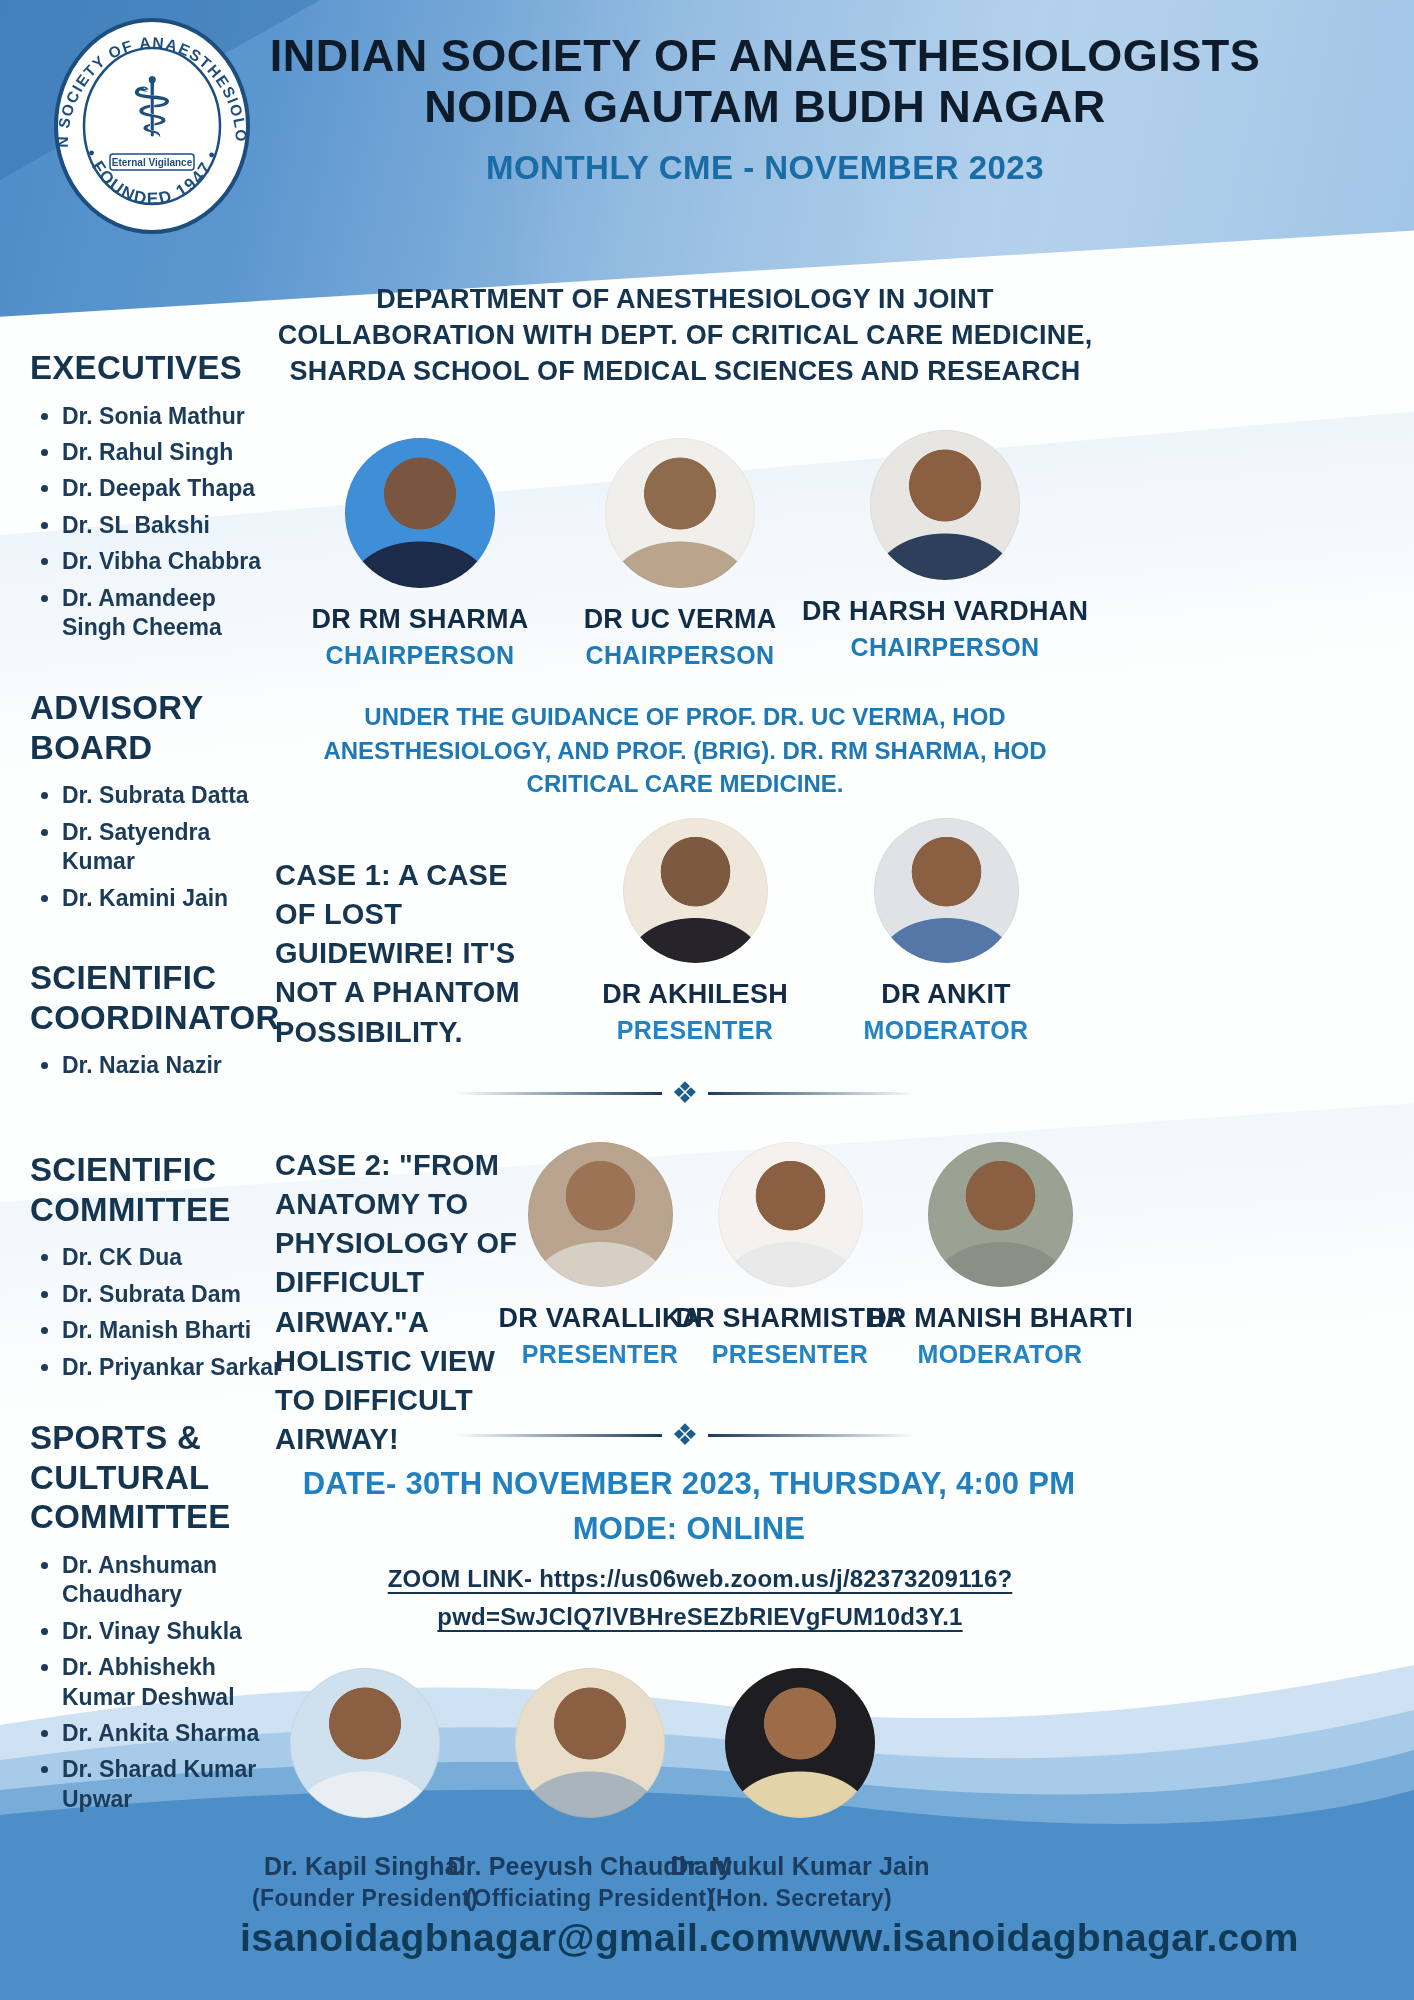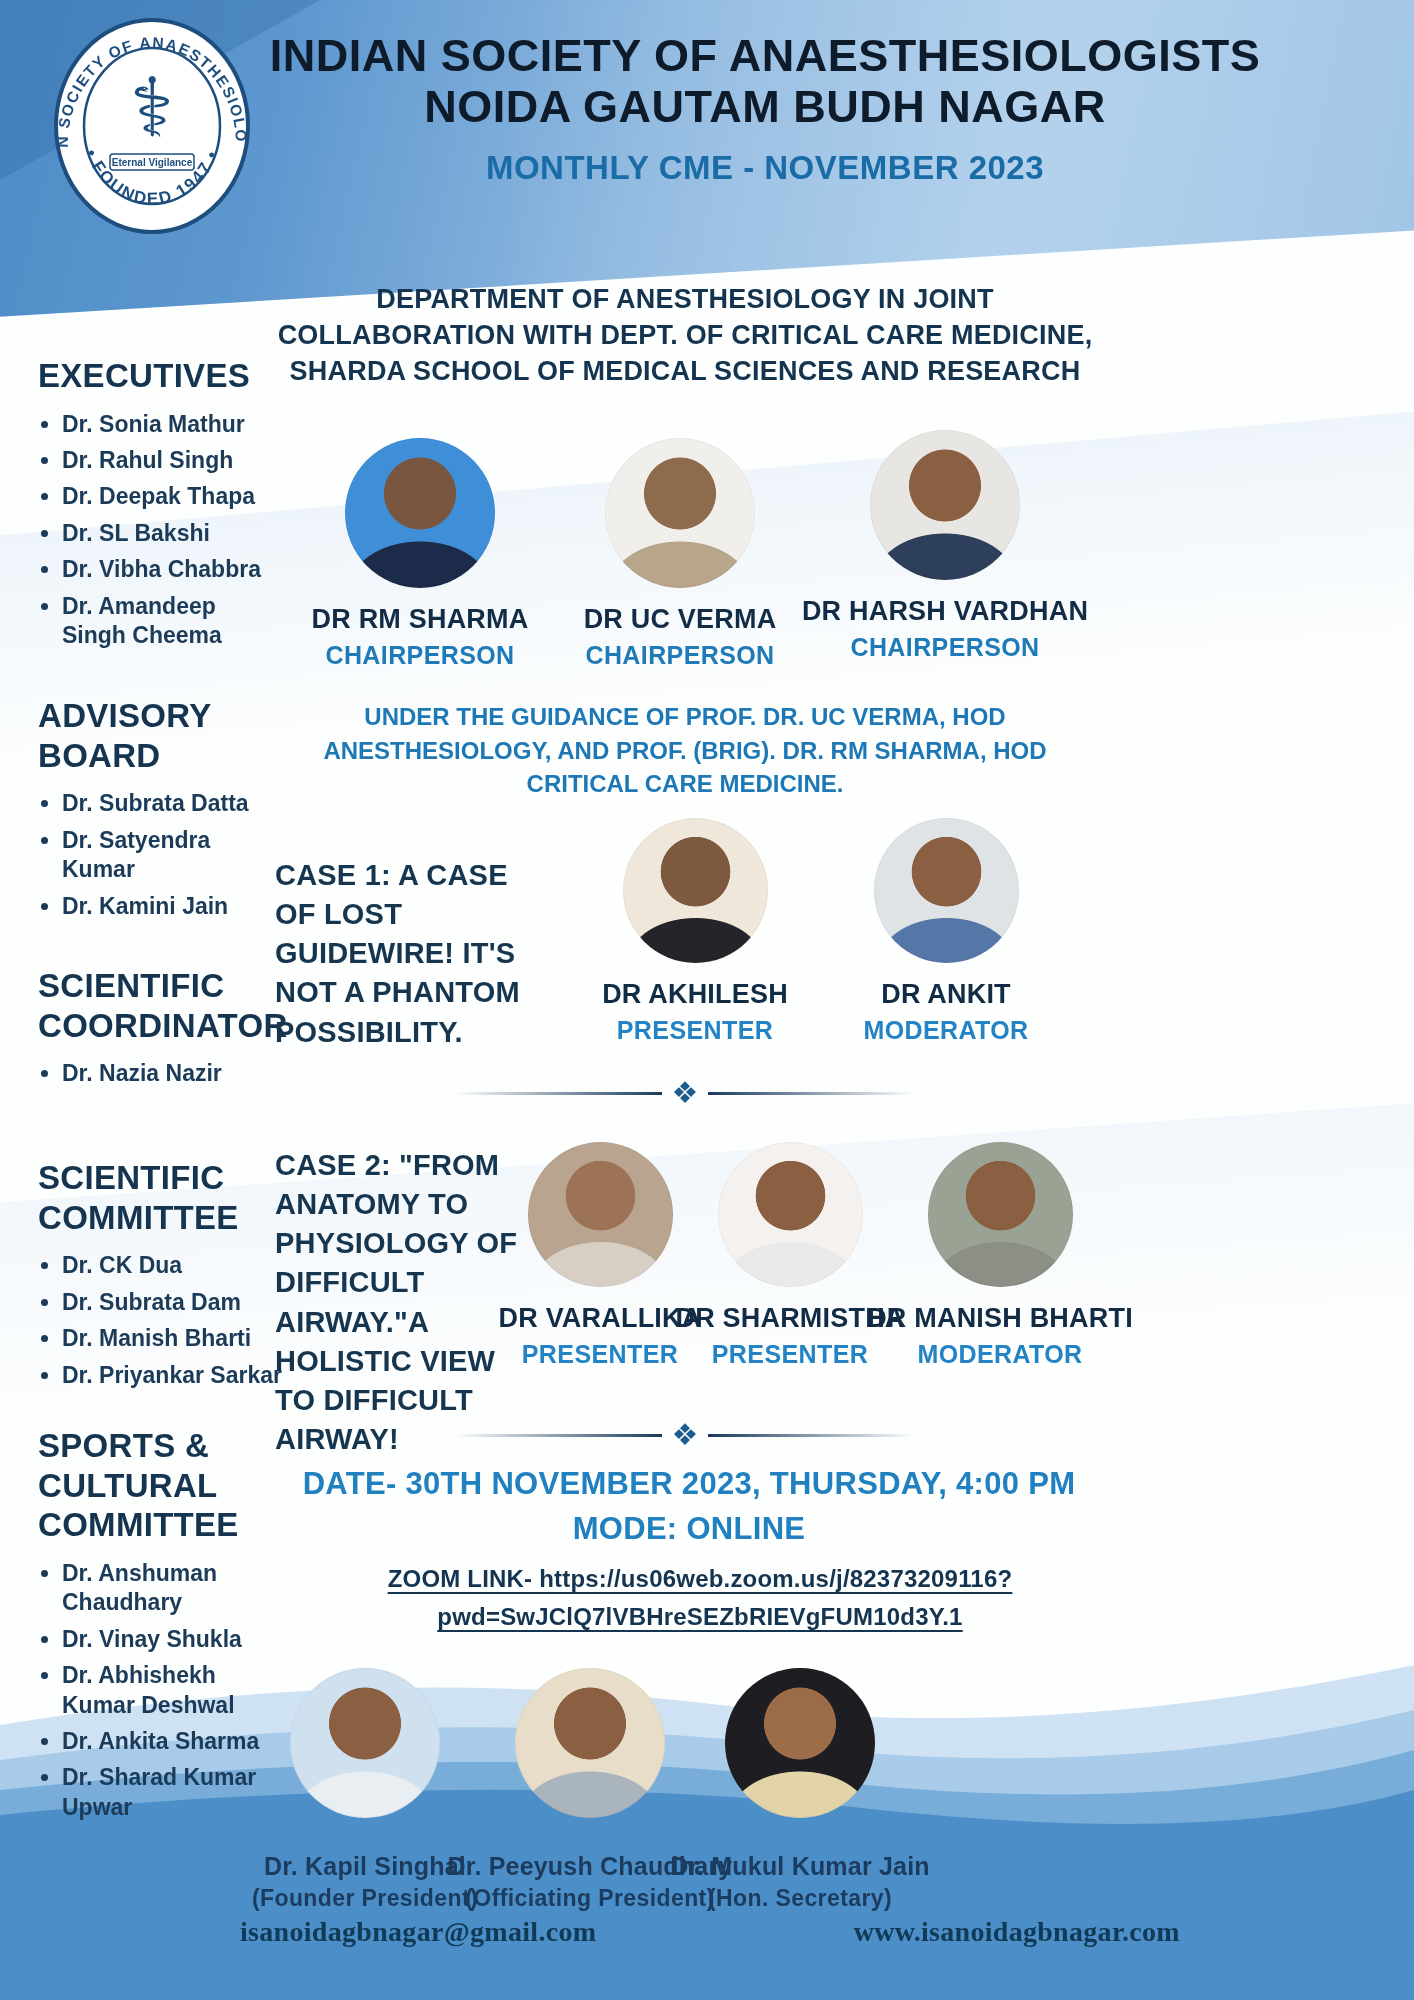--- a/index.html
+++ b/index.html
@@ -21,21 +21,21 @@
 
   .logo-wrap{position:absolute;left:52px;top:16px;width:200px;height:220px;z-index:3;}
 
   
   .wisp{position:absolute;left:-150px;width:1800px;z-index:0;}
   .wisp.w1{top:470px;height:240px;background:linear-gradient(rgba(203,223,242,.30),rgba(203,223,242,0));transform:rotate(-5deg);}
   .wisp.w2{top:1150px;height:220px;background:linear-gradient(rgba(203,223,242,.22),rgba(203,223,242,0));transform:rotate(-4deg);}
 
   
   .sb-sec{position:absolute;left:30px;width:252px;z-index:2;}
-  .sb-title{font-size:33px;font-weight:700;color:#15344f;letter-spacing:.3px;line-height:1.2;margin:8px;}
+  .sb-title{font-size:33px;font-weight:700;color:#15344f;letter-spacing:.3px;line-height:1.2;margin:0;}
   .sb-sec ul{margin:14px 0 0 0;padding-left:32px;}
   .sb-sec li{font-size:23px;font-weight:700;color:#1c3b58;line-height:1.28;margin-bottom:7px;}
 
   
   .collab{position:absolute;left:265px;top:282px;width:840px;z-index:2;text-align:center;
     font-size:27px;font-weight:700;color:#15344f;line-height:1.33;letter-spacing:.2px;}
   .guidance{position:absolute;left:270px;top:700px;width:830px;z-index:2;text-align:center;
     font-size:24px;font-weight:700;color:#1e78b6;line-height:1.4;}
   .case-title{position:absolute;z-index:2;font-size:29px;font-weight:700;color:#16354f;line-height:1.35;letter-spacing:.2px;}
 
@@ -64,21 +64,21 @@
     font-size:31px;font-weight:700;color:#2180bf;line-height:1.45;letter-spacing:.3px;}
   .zoom-link{position:absolute;left:270px;top:1560px;width:860px;z-index:2;text-align:center;
     font-size:24px;font-weight:700;color:#15344f;line-height:1.6;letter-spacing:.2px;}
   .zoom-link a{color:#15344f;text-decoration:underline;text-underline-offset:5px;}
 
   
   .waves{position:absolute;left:0;top:1630px;width:1414px;height:370px;z-index:0;}
 
   
   .footer{position:absolute;left:240px;top:1916px;width:940px;display:flex;justify-content:space-between;z-index:2;}
-  .footer .ftxt{font-size:28px;font-weight:700;color:#113a57;letter-spacing:.3px;font-family:Liberation Serif, serif;}
+  .footer .ftxt{font-size:39px;font-weight:700;color:#113a57;letter-spacing:.3px;}
   .footer a{color:#113a57;text-decoration:none;}
 
   .logo-ring-text{font-size:15.5px;font-weight:700;letter-spacing:1.5px;fill:#1d4e7e;}
   .logo-founded{font-size:17px;font-weight:700;letter-spacing:2px;fill:#1d4e7e;}
 </style>
 </head>
 <body>
 
 <div id="canvas">
 

